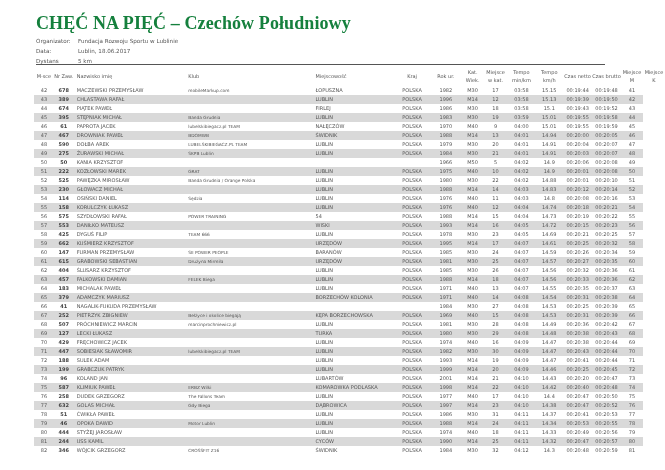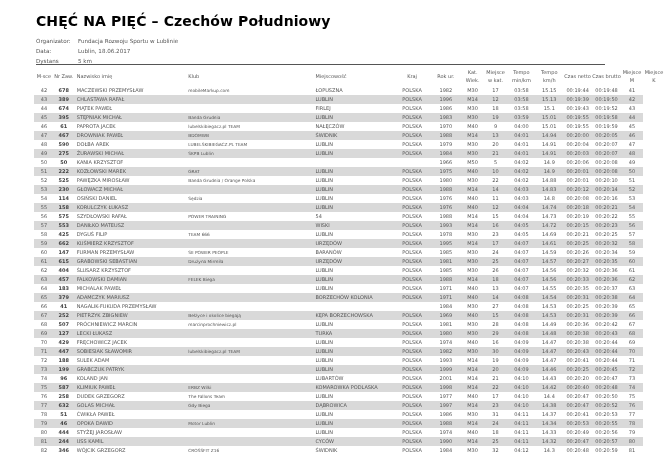--- a/index.html
+++ b/index.html
@@ -1,17 +1,17 @@
 <!DOCTYPE html>
 <html><head>
 <meta charset="utf-8">
 <style>
   html, body { margin: 0; padding: 0; background: #ffffff; }
   body { width: 665px; height: 470px; overflow: hidden; position: relative; font-family: "DejaVu Sans", sans-serif; color: #333; }
-  .title { position: absolute; left: 36px; top: 13px; font-size: 14px; font-weight: bold; color: #000000; letter-spacing: 0.1px; }
+  .title { position: absolute; left: 36px; top: 13px; font-size: 18px; font-weight: bold; color: #15803d; letter-spacing: 0.1px; font-family: Liberation Serif, serif; }
   .meta { position: absolute; left: 36px; top: 36px; font-size: 5.6px; color: #555; line-height: 10px; }
   .meta-row { display: flex; height: 10px; }
   .meta-label { width: 42px; }
   .meta-sep { position: absolute; left: 36px; top: 64px; width: 266px; height: 1px; background: #555; }
   .meta-sep2 { position: absolute; left: 302px; top: 64px; width: 303px; height: 1px; background: #555; }
   table { position: absolute; left: 34px; top: 66px; border-collapse: collapse; font-size: 5px; color: #555; table-layout: fixed; }
   th { font-weight: normal; height: 20px; line-height: 8px; vertical-align: middle; padding: 0; text-align: center; color: #555; }
   td { height: 9px; line-height: 9px; padding: 0; white-space: nowrap; overflow: hidden; }
   tr.odd td { background: #d9d9d9; }
   tr.even td { background: #ffffff; }

